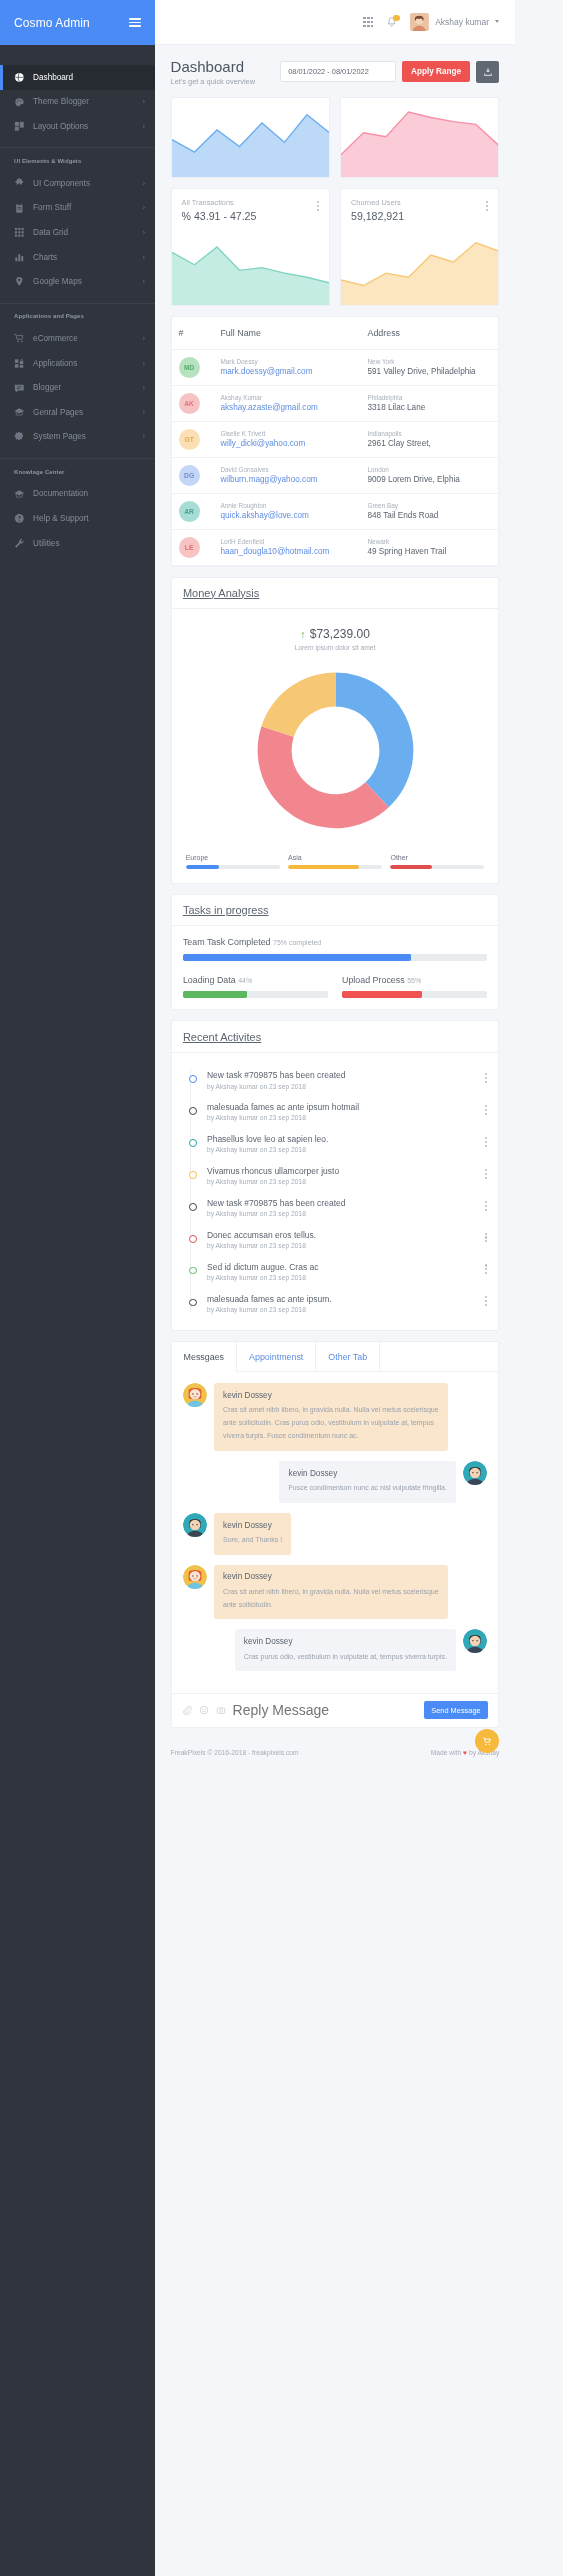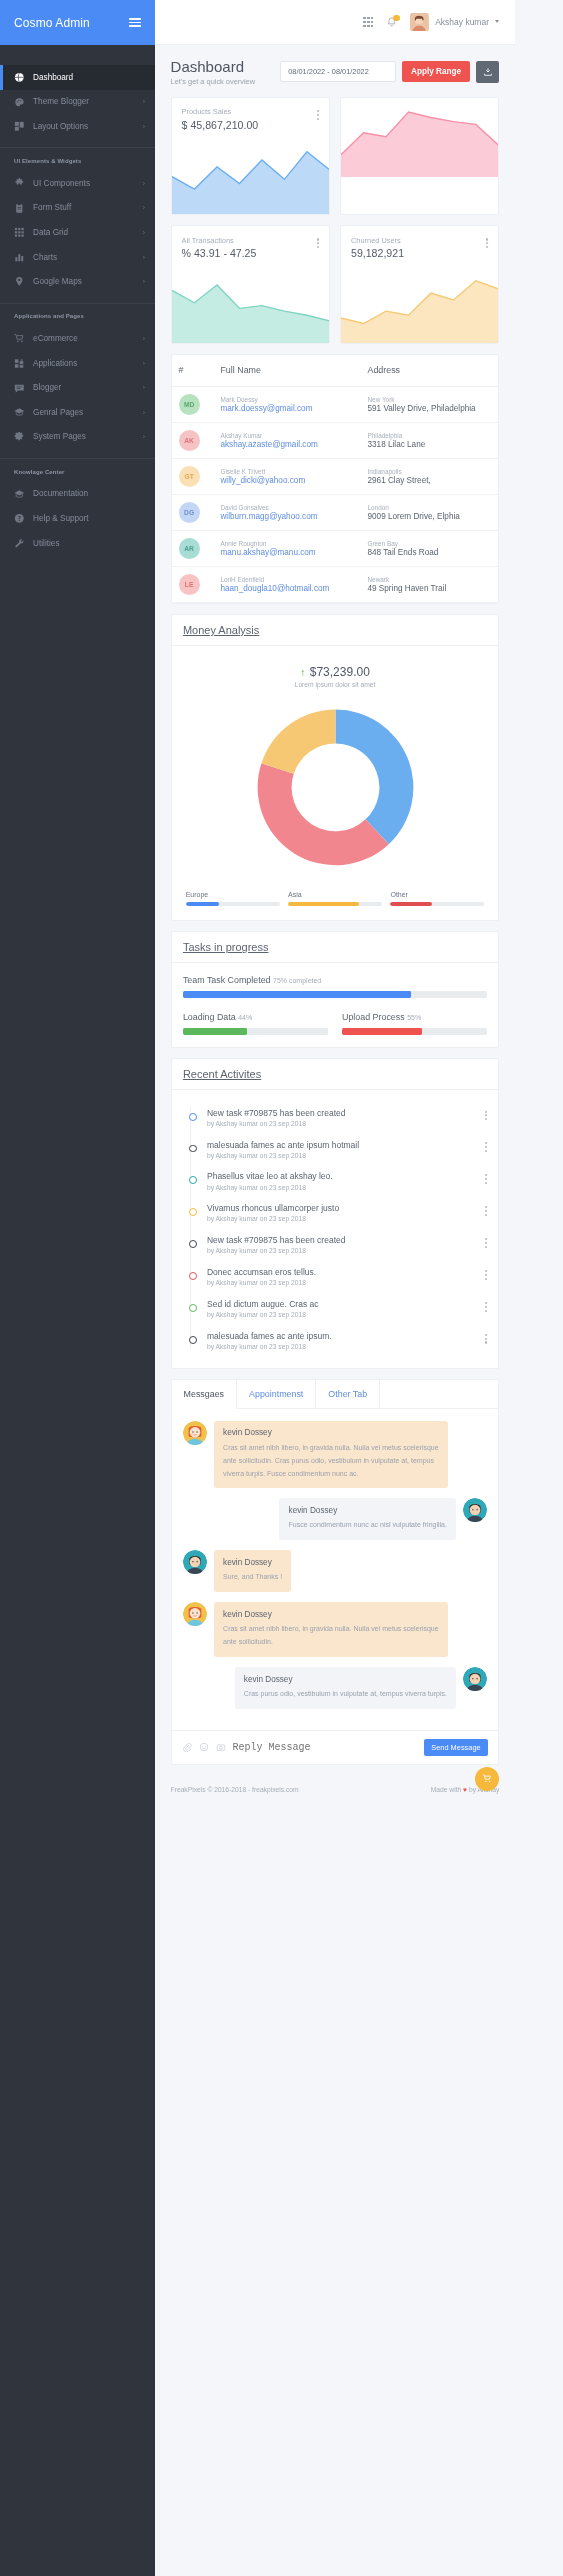--- a/index.html
+++ b/index.html
@@ -182,21 +182,21 @@
   .bb-left { background: #fae6cd; }
   .bb-right { background: #f2f4f7; }
   .bb-name { font-size: 8.2px; color: #5c6470; margin-bottom: 4.3px; }
   .bb-text { font-size: 7px; color: #9aa2ae; line-height: 1.85; }
   .chat-input {
     display: flex; align-items: center; gap: 7px; border-top: 0.7px solid #eef0f3;
     padding: 7.8px 10px;
   }
   .ci-ico { width: 10px; height: 10px; opacity: .5; cursor: pointer; }
   .ci-ico svg { width: 10px; height: 10px; fill: #9aa2ae; }
-  .ci-field { flex: 1 1 auto; font-size: 10px; color: #b0b7c1; border: 0; outline: 0; font-family: Liberation Mono, monospace; }
+  .ci-field { flex: 1 1 auto; font-size: 14px; color: #b0b7c1; border: 0; outline: 0; font-family: Liberation Sans, sans-serif; }
   .btn-send {
     background: #4a8bf5; color: #fff; border: 0; border-radius: 2.1px;
     padding: 4.3px 7.8px; font-size: 7.4px; cursor: pointer;
     font-family: "Liberation Sans", sans-serif;
   }
 
   
   .footer {
     display: flex; align-items: center; justify-content: space-between;
     padding: 11.3px 15.6px 12.8px 15.6px; font-size: 6.7px; color: #a6adb8;
@@ -472,31 +472,20 @@
                   <path d="M12 3v9m0 0l-4-4m4 4l4-4" stroke="#fff" stroke-width="2" fill="none"></path>
                   <path d="M4 16v4h16v-4" stroke="#fff" stroke-width="2" fill="none"></path>
                 </svg>
             </button>
           </div>
         </div>
 
         <div id="stats-rows">
             <div class="row2">
               <div class="card">
-                <div class="stat-head">
-                  <div>
-                    <div class="stat-label">Products Sales</div>
-                    <div class="stat-value">$ 45,867,210.00</div>
-                  </div>
-                  <div class="dots">
-                    <i></i>
-                    <i></i>
-                    <i></i>
-                  </div>
-                </div>
                 <div>
                   <svg class="spark" viewBox="0 0 240 112" preserveAspectRatio="none">
                     <polygon points="0,112 0.0,59.0 34.3,76.6 68.6,45.2 102.9,68.8 137.1,35.4 171.4,62.9 205.7,23.7 240.0,49.2 240,112" fill="#6aaef0" opacity="0.45"></polygon>
                     <polyline points="0.0,59.0 34.3,76.6 68.6,45.2 102.9,68.8 137.1,35.4 171.4,62.9 205.7,23.7 240.0,49.2" fill="none" stroke="#6aaef0" stroke-width="2"></polyline>
                   </svg>
                 </div>
               </div>
               <div class="card">
                 <div>
                   <svg class="spark" viewBox="0 0 240 112" preserveAspectRatio="none">
@@ -614,21 +603,21 @@
                     <div class="ad-main">9009 Lorem Drive, Elphia</div>
                   </td>
                   <td><span class="avg"><span class="arw up">⌃</span>1.31</span></td>
                 </tr>
                 <tr>
                   <td>
                     <div class="ava" style="background:#a7ddd5;color:#4e9d93">AR</div>
                   </td>
                   <td>
                     <div class="nm-top">Annie Roughton</div>
-                    <div class="nm-mail">manu.akshay@manu.com</div>
+                    <div class="nm-mail">quick.akshay@love.com</div>
                   </td>
                   <td>
                     <div class="ad-top">Green Bay</div>
                     <div class="ad-main">848 Tail Ends Road</div>
                   </td>
                   <td><span class="avg"><span class="arw up">⌃</span>45.9</span></td>
                 </tr>
                 <tr>
                   <td>
                     <div class="ava" style="background:#f7c3c3;color:#df7070">LE</div>
@@ -740,21 +729,21 @@
                     </div>
                     <div class="dots">
                       <i></i>
                       <i></i>
                       <i></i>
                     </div>
                   </div>
                   <div class="tl-item">
                     <span class="tl-dot" style="border-color:#24a5a5"></span>
                     <div class="tl-body">
-                      <div class="tl-title">Phasellus vitae leo at akshay leo.</div>
+                      <div class="tl-title">Phasellus love leo at sapien leo.</div>
                       <div class="tl-meta">by Akshay kumar on 23 sep 2018</div>
                     </div>
                     <div class="dots">
                       <i></i>
                       <i></i>
                       <i></i>
                     </div>
                   </div>
                   <div class="tl-item">
                     <span class="tl-dot" style="border-color:#f6b93b"></span>

